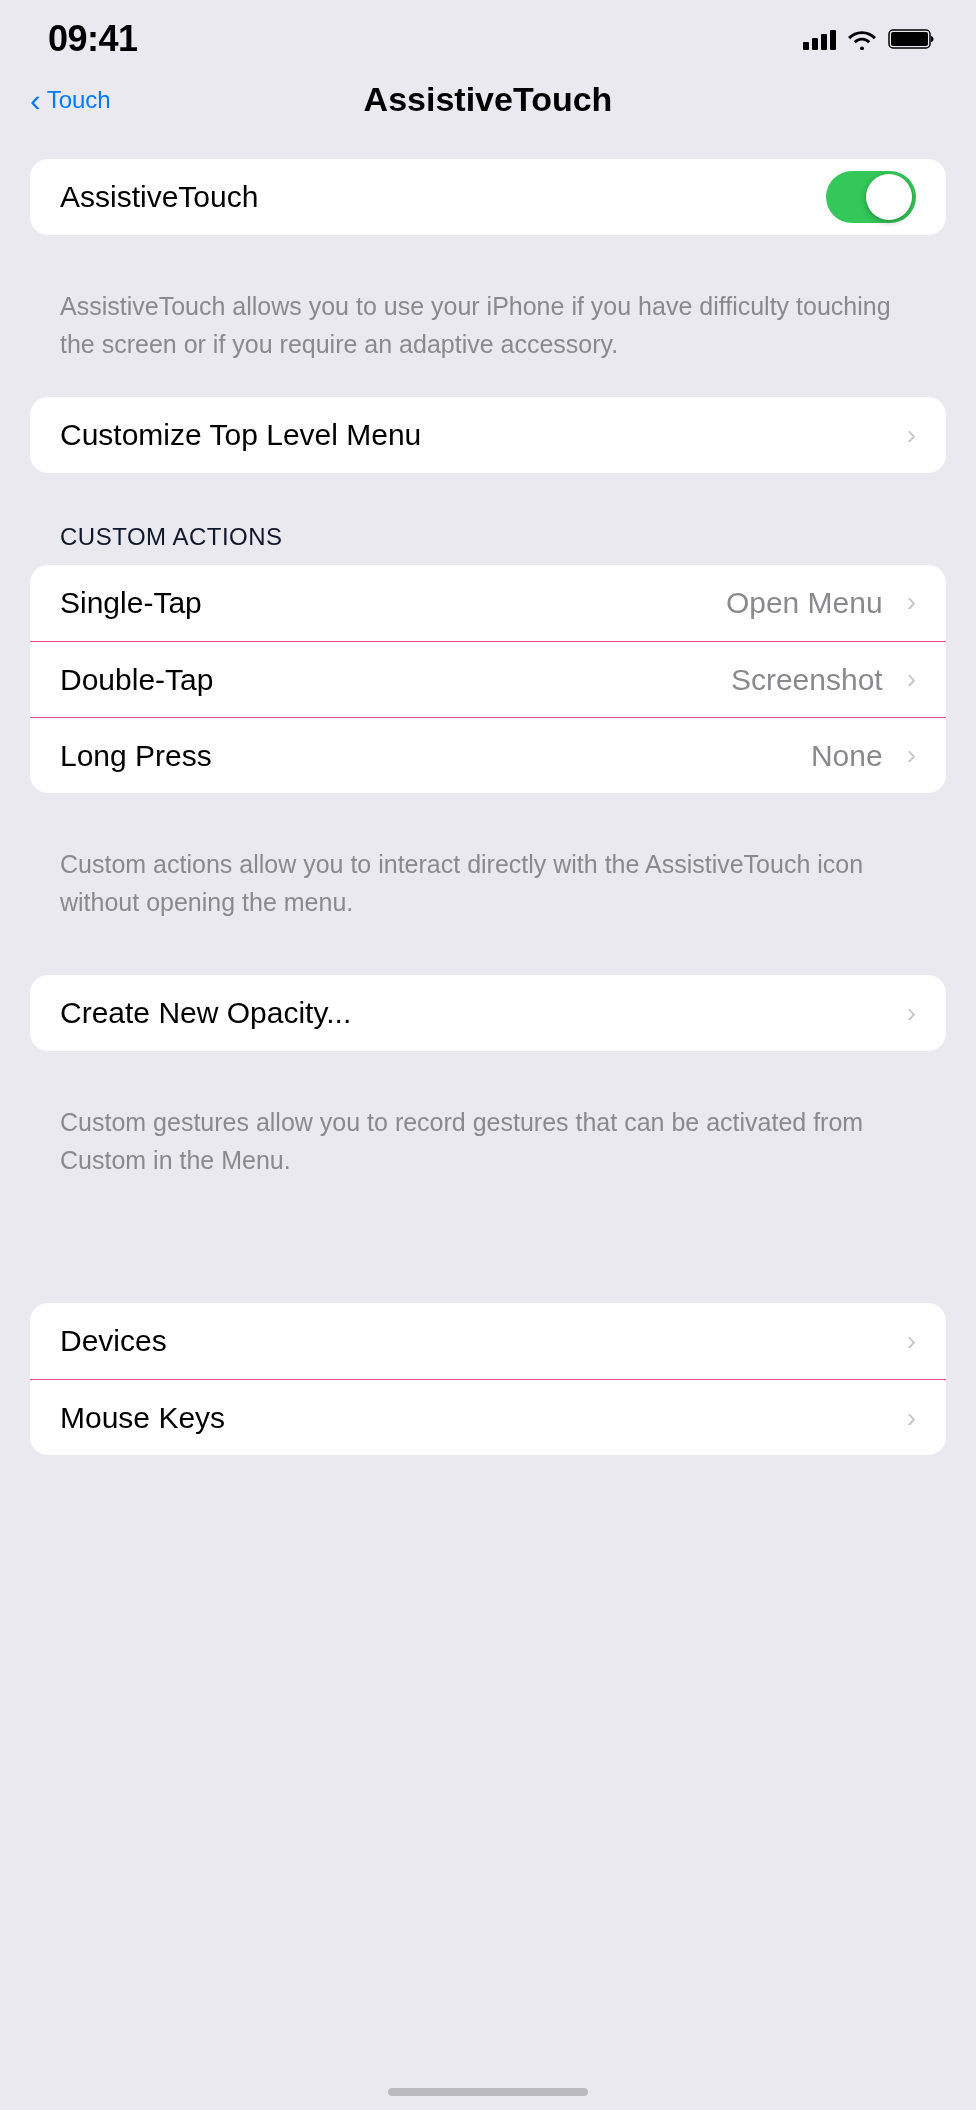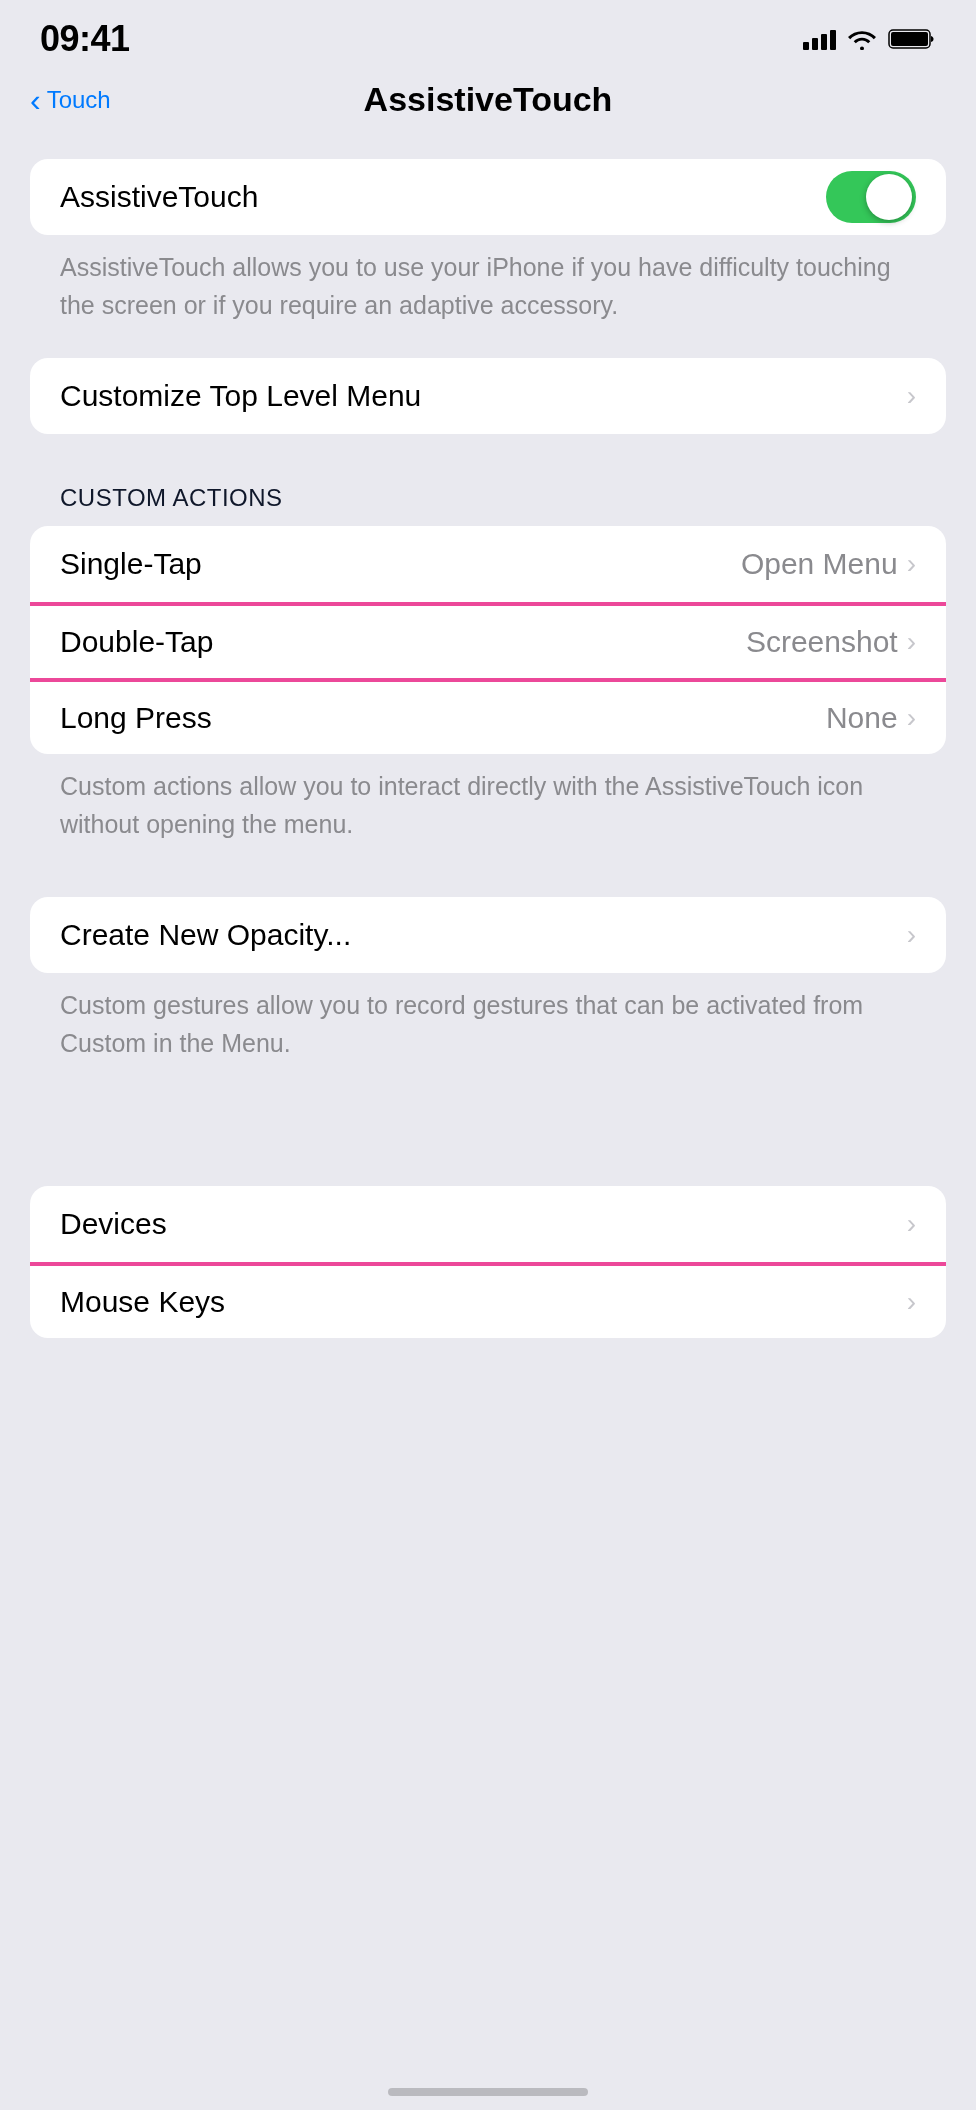--- a/index.html
+++ b/index.html
@@ -14,20 +14,21 @@
       overflow-x: hidden;
     }
 
     
     .status-bar {
       display: flex;
       justify-content: space-between;
       align-items: center;
       padding: 18px 40px 10px 40px;
       height: 70px;
+      margin-left: 8px;
     }
 
     .status-time {
       font-size: 36px;
       font-weight: 700;
       color: #000;
       letter-spacing: -0.5px;
     }
 
     .status-icons {
@@ -110,33 +111,32 @@
 
     .card-row {
       display: flex;
       align-items: center;
       justify-content: space-between;
       padding: 0 30px;
       min-height: 76px;
     }
 
     .card-row + .card-row {
-      border-top: 4px solid #ec4899;
+      border-top: 1px solid #ec4899;
     }
 
     .card-row-label {
       font-size: 30px;
       color: #000;
       font-weight: 400;
     }
 
     .card-row-value {
       display: flex;
-      align-items: center;
-      gap: 9px;
+      gap: 24px;
       color: #8a8a8e;
       font-size: 30px;
     }
 
     .chevron {
       color: #c7c7cc;
       font-size: 28px;
       font-weight: 500;
     }
 
@@ -172,20 +172,21 @@
       margin-bottom: 14px;
       text-transform: uppercase;
     }
 
     
     .description {
       font-size: 25px;
       color: #8a8a8e;
       line-height: 1.5;
       padding: 14px 30px;
+      margin-top: 39px;
     }
 
     
     .assistive-float {
       position: absolute;
       width: 110px;
       height: 110px;
       right: 30px;
       background: radial-gradient(circle at 40% 35%, #555, #111);
       border-radius: 50%;

